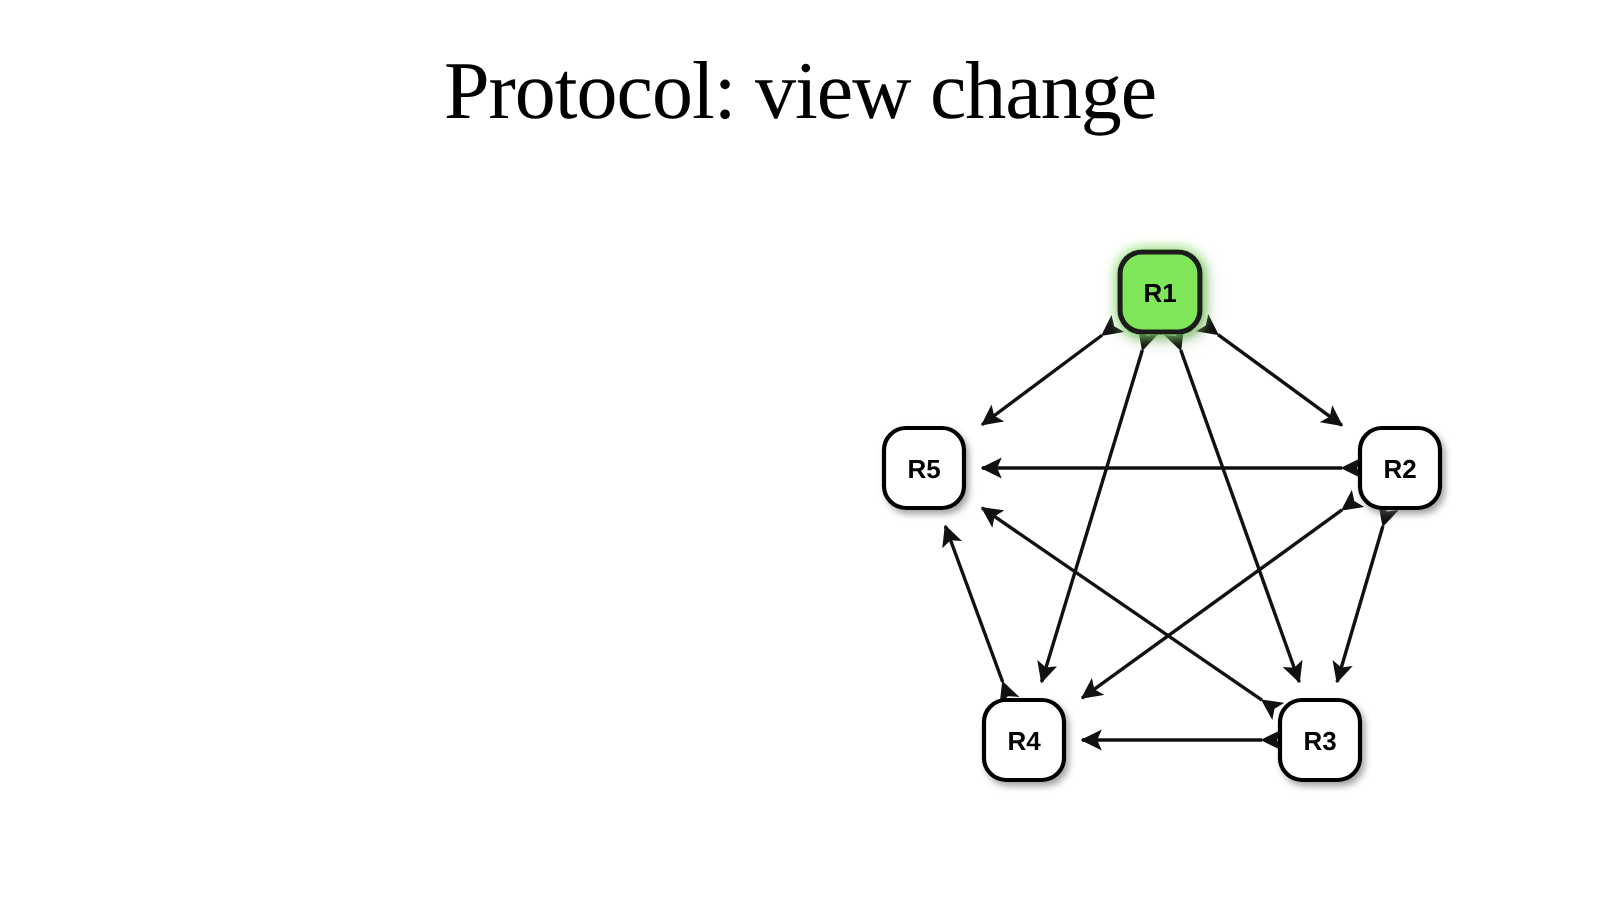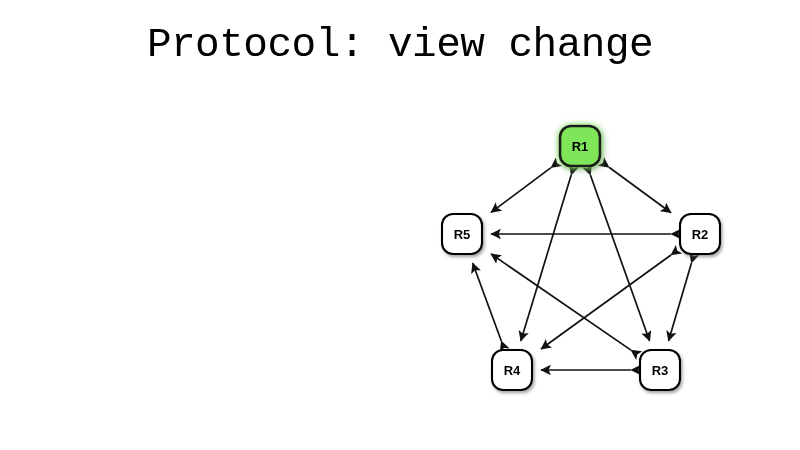--- a/index.html
+++ b/index.html
@@ -19,21 +19,21 @@
     position: absolute;
     inset: 0;
     background: #ffffff;
   }
   #slide-title {
     position: absolute;
     left: 0;
     right: 0;
     top: 22px;
     text-align: center;
-    font-family: Liberation Mono, monospace;
+    font-family: Liberation Serif, serif;
     font-size: 41px;
     font-weight: 400;
     letter-spacing: -0.5px;
     color: #000000;
     line-height: 1.15;
     white-space: pre;
   }
   #diagram-wrap {
     position: absolute;
     left: 0;

